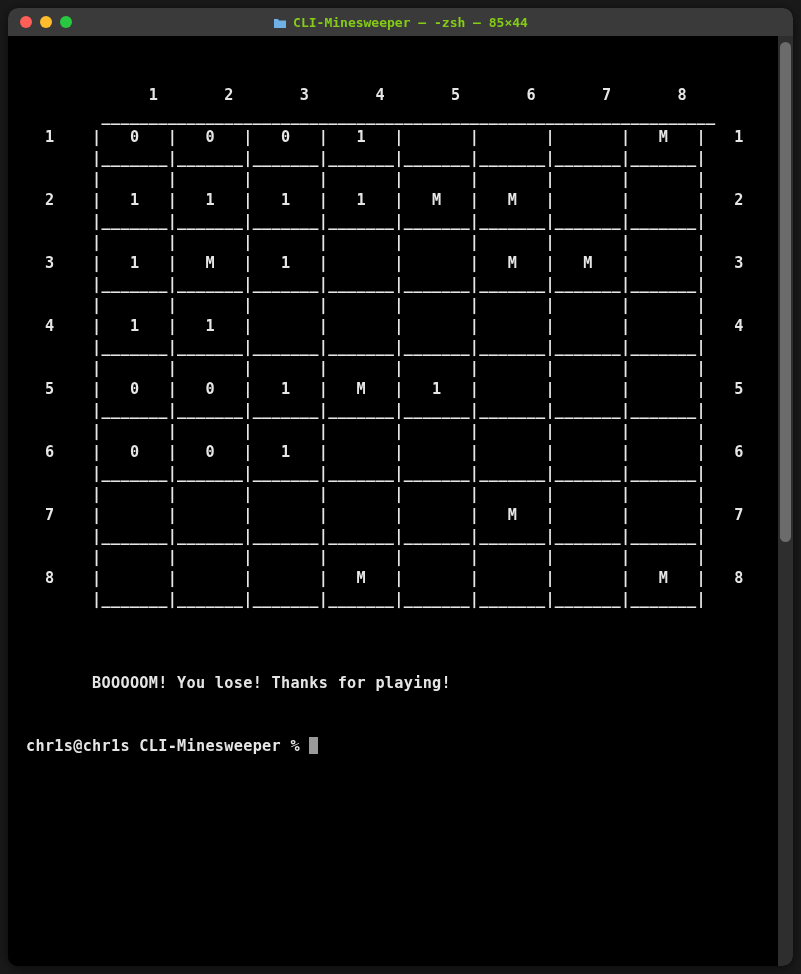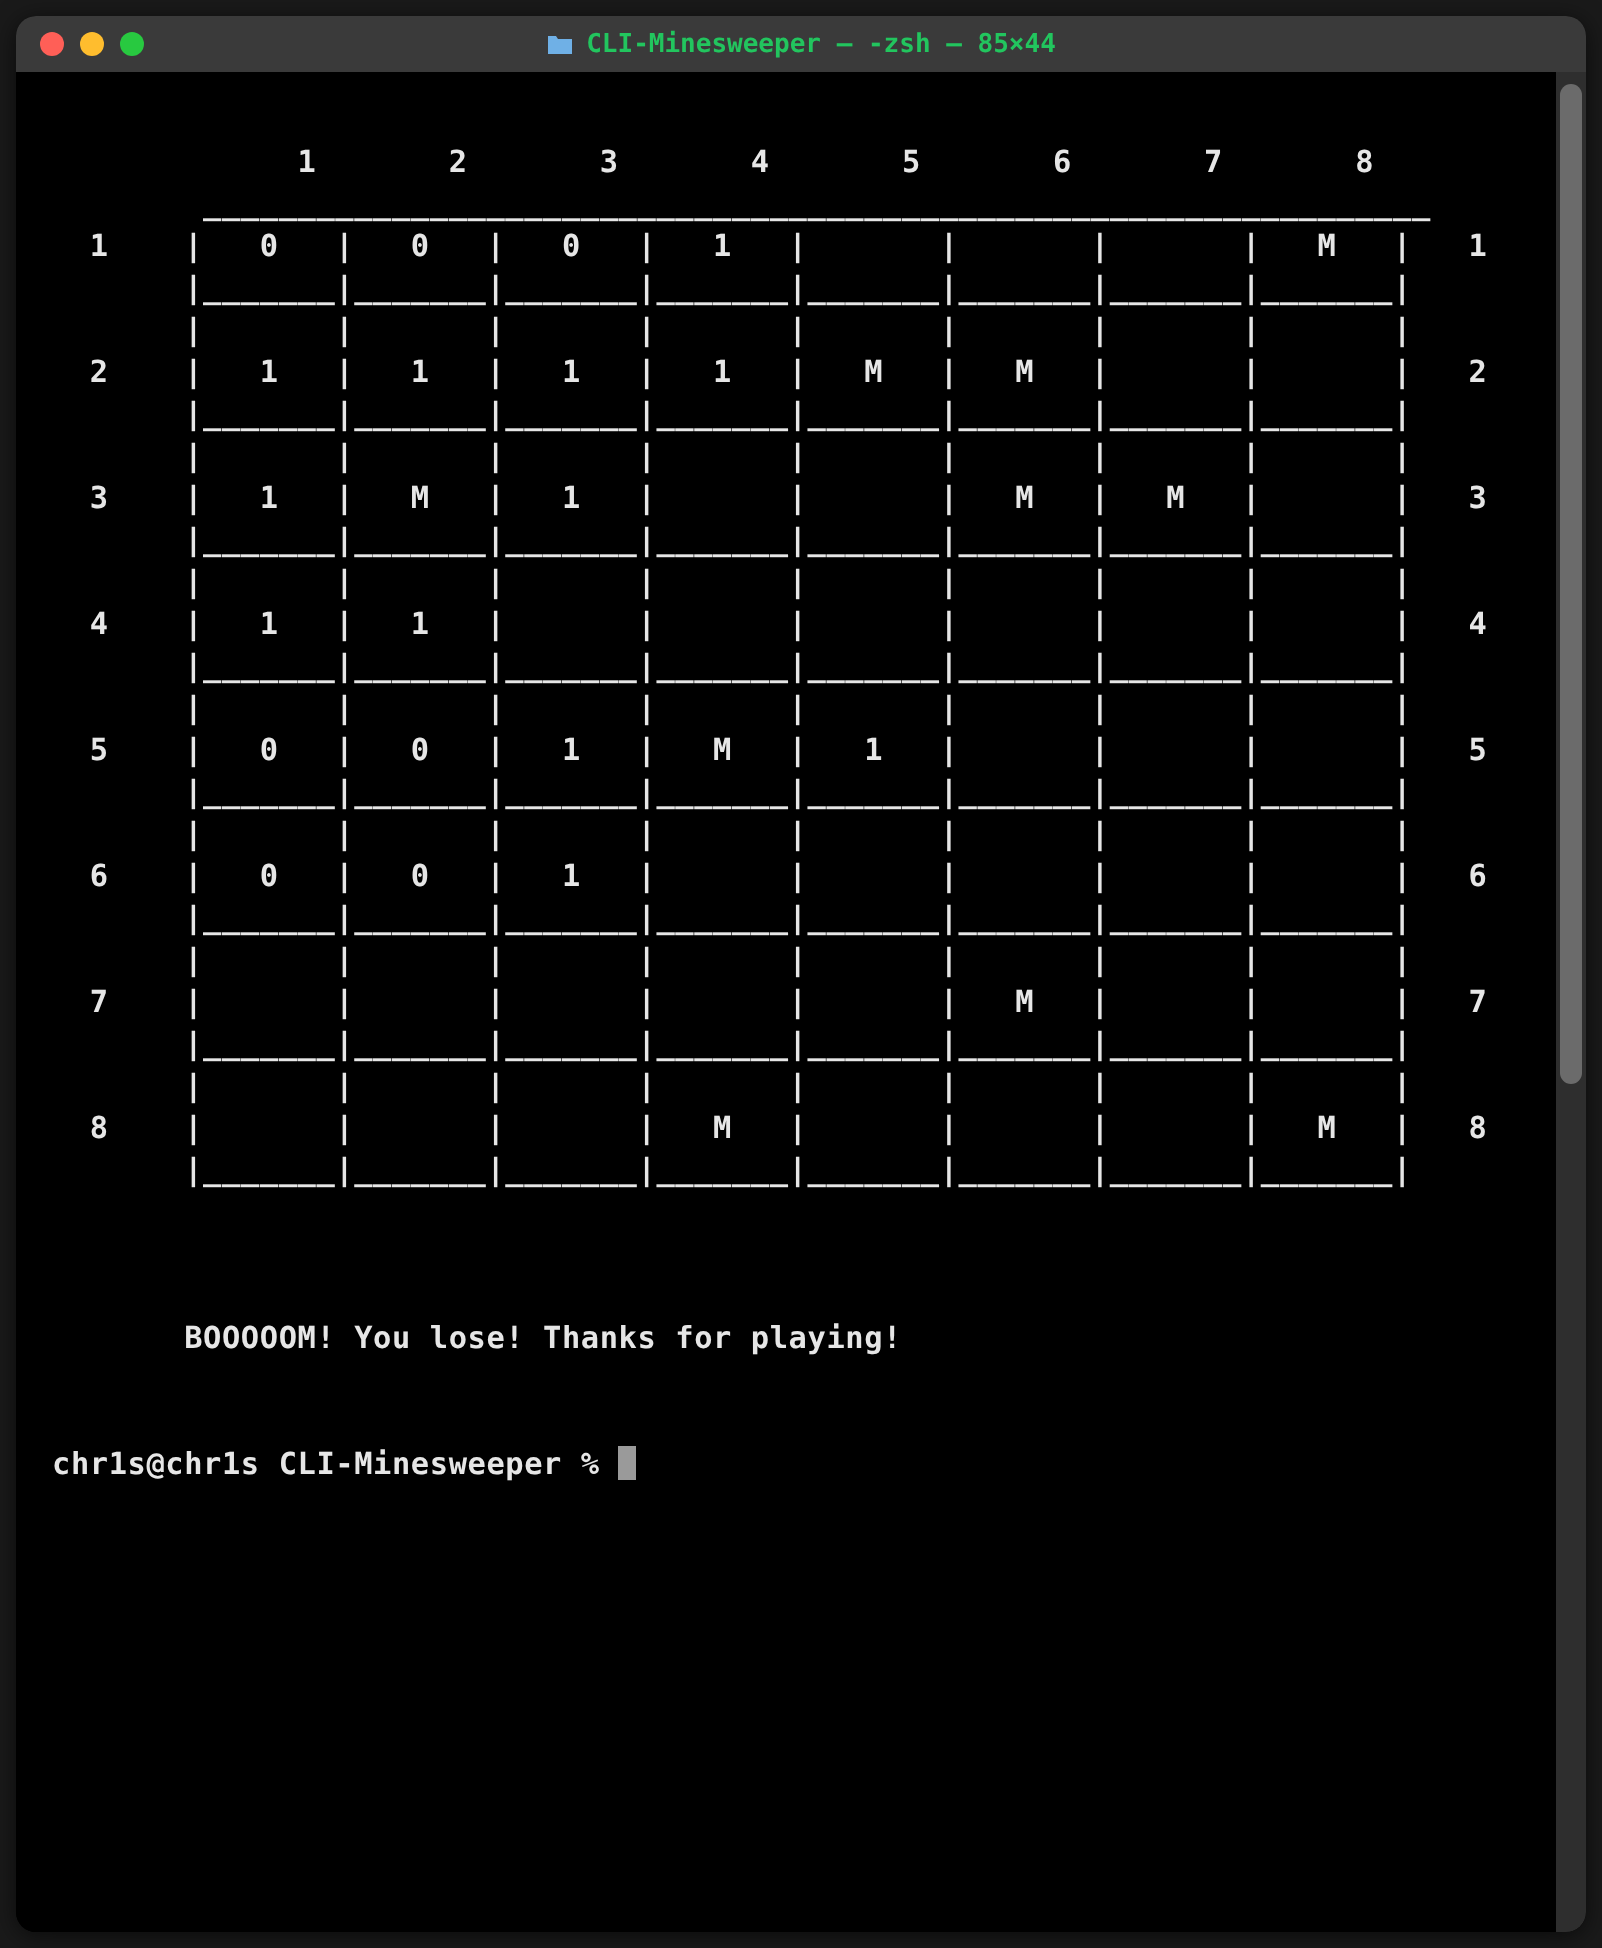--- a/index.html
+++ b/index.html
@@ -41,36 +41,36 @@
     }
     .tl-close { background: #ff5f57; }
     .tl-min { background: #ffbd2e; }
     .tl-max { background: #28c940; }
     .window-title {
       position: absolute;
       left: 0; right: 0;
       text-align: center;
       font-size: 13px;
       font-weight: 600;
-      color: #22c55e;
+      color: #84cc16;
       pointer-events: none;
       display: flex;
       justify-content: center;
       align-items: center;
       gap: 6px;
     }
     .folder-icon {
       width: 14px;
       height: 11px;
       display: inline-block;
     }
     .terminal-body {
       background: #000;
       height: 930px;
-      padding: 14px 8px 14px 18px;
+      padding: 28px 8px 14px 18px;
       position: relative;
       overflow: hidden;
     }
     .terminal-content {
       white-space: pre;
       font-family: "SF Mono", "Menlo", "Monaco", "Consolas", monospace;
       font-size: 15.2px;
       line-height: 21px;
       font-weight: 600;
       color: #e6e6e6;

